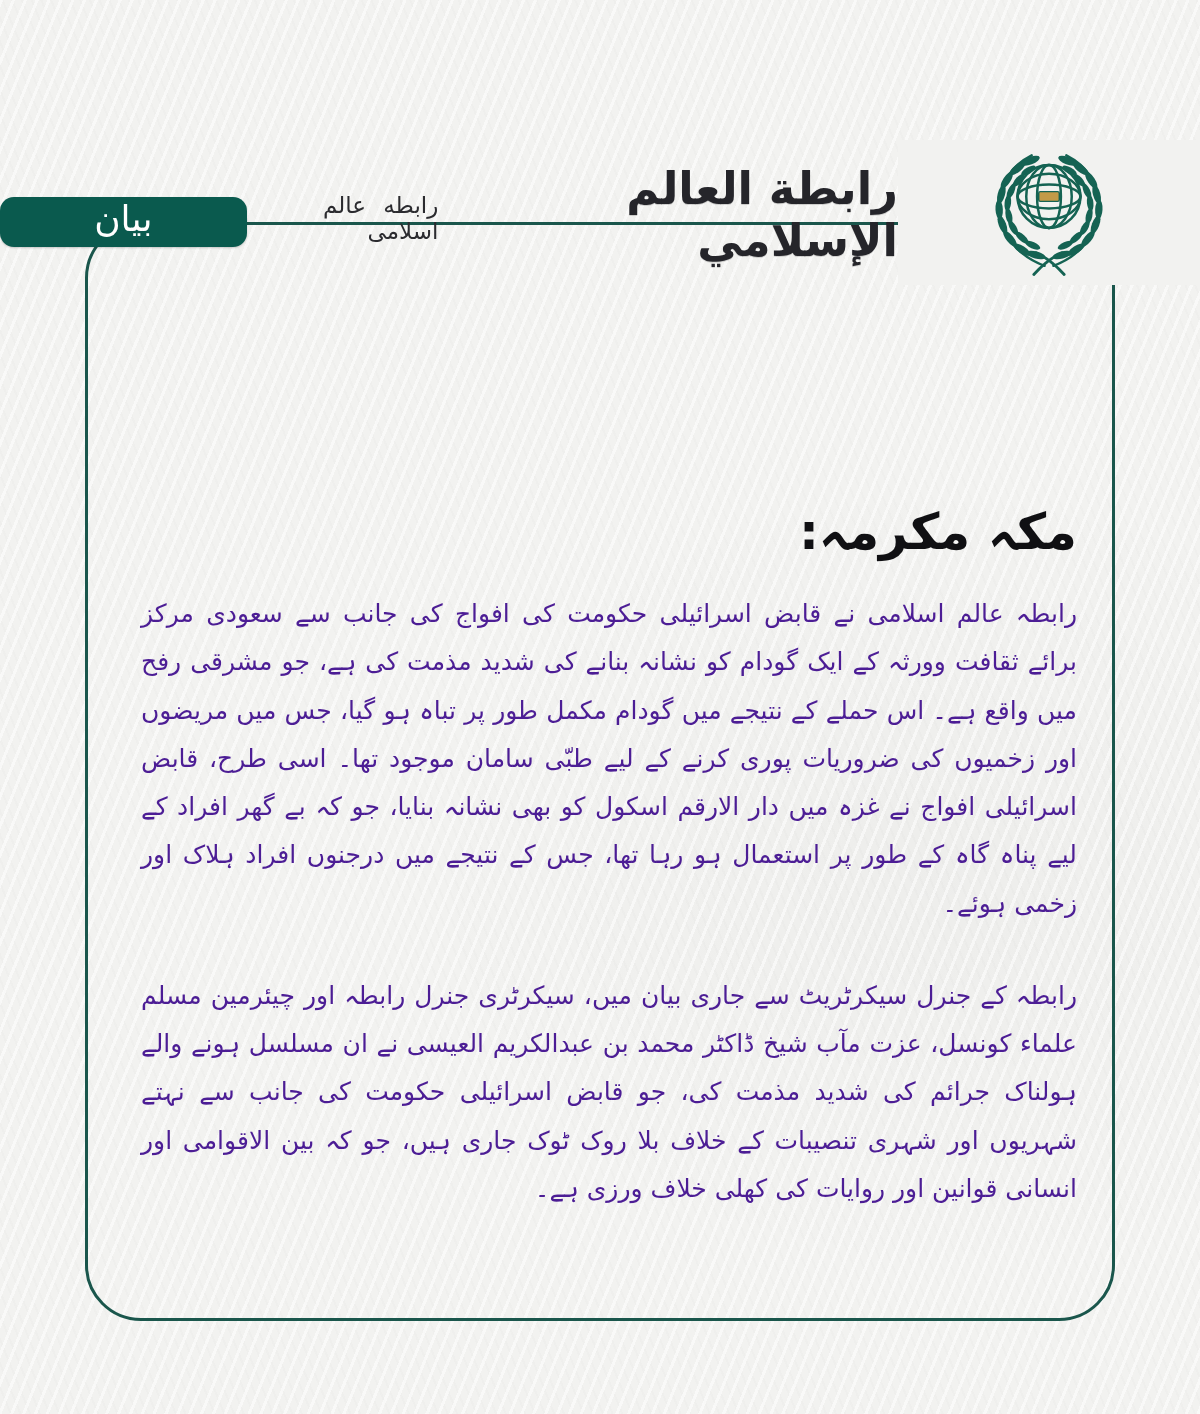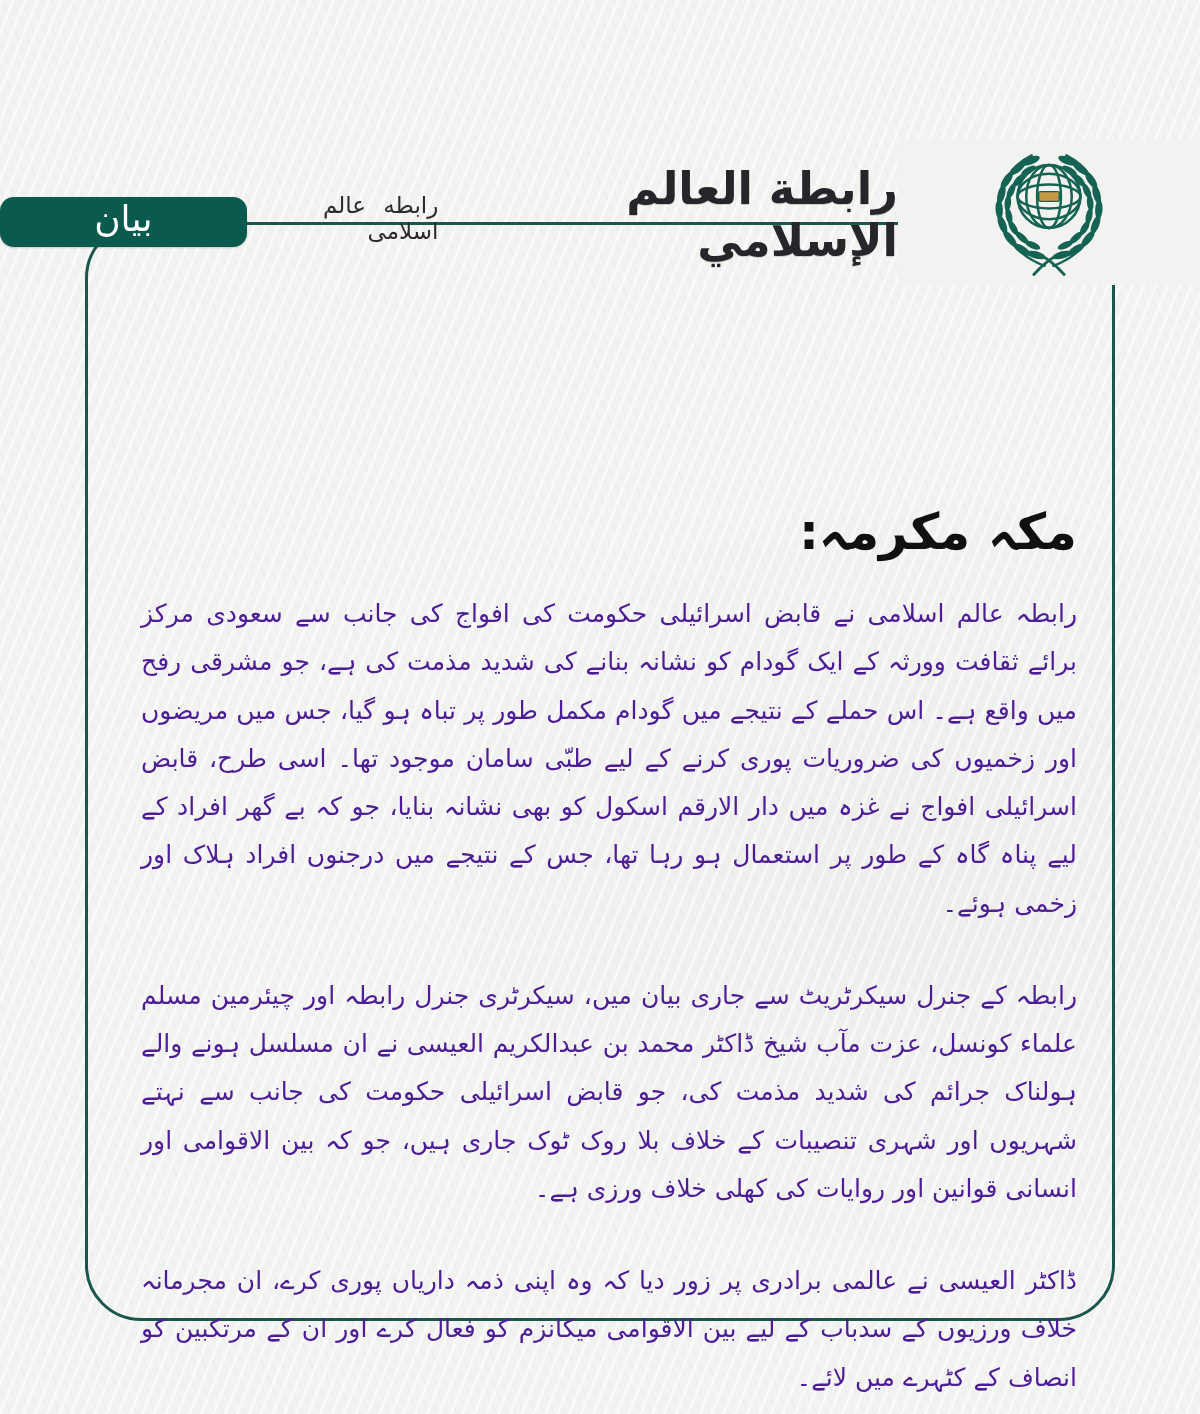--- a/index.html
+++ b/index.html
@@ -111,16 +111,15 @@
     <div class="banner">
       <span class="banner-label">بیان</span>
     </div>
   </div>
 
   <div class="city-heading">مکہ مکرمہ:</div>
 
   <div class="statement-body">
     <p>رابطہ عالم اسلامی نے قابض اسرائیلی حکومت کی افواج کی جانب سے سعودی مرکز برائے ثقافت وورثہ کے ایک گودام کو نشانہ بنانے کی شدید مذمت کی ہے، جو مشرقی رفح میں واقع ہے۔ اس حملے کے نتیجے میں گودام مکمل طور پر تباہ ہو گیا، جس میں مریضوں اور زخمیوں کی ضروریات پوری کرنے کے لیے طبّی سامان موجود تھا۔ اسی طرح، قابض اسرائیلی افواج نے غزہ میں دار الارقم اسکول کو بھی نشانہ بنایا، جو کہ بے گھر افراد کے لیے پناہ گاہ کے طور پر استعمال ہو رہا تھا، جس کے نتیجے میں درجنوں افراد ہلاک اور زخمی ہوئے۔</p>
     <p>رابطہ کے جنرل سیکرٹریٹ سے جاری بیان میں، سیکرٹری جنرل رابطہ اور چیئرمین مسلم علماء کونسل، عزت مآب شیخ ڈاکٹر محمد بن عبدالکریم العیسی نے ان مسلسل ہونے والے ہولناک جرائم کی شدید مذمت کی، جو قابض اسرائیلی حکومت کی جانب سے نہتے شہریوں اور شہری تنصیبات کے خلاف بلا روک ٹوک جاری ہیں، جو کہ بین الاقوامی اور انسانی قوانین اور روایات کی کھلی خلاف ورزی ہے۔</p>
-    <p>ڈاکٹر العیسی نے عالمی برادری پر زور دیا کہ وہ اپنی ذمہ داریاں پوری کرے، ان مجرمانہ خلاف ورزیوں کے سدباب کے لیے بین الاقوامی میکانزم کو فعال کرے اور ان کے مرتکبین کو انصاف کے کٹہرے میں لائے۔</p>
   </div>
 
 </div>
 
 </body></html>

